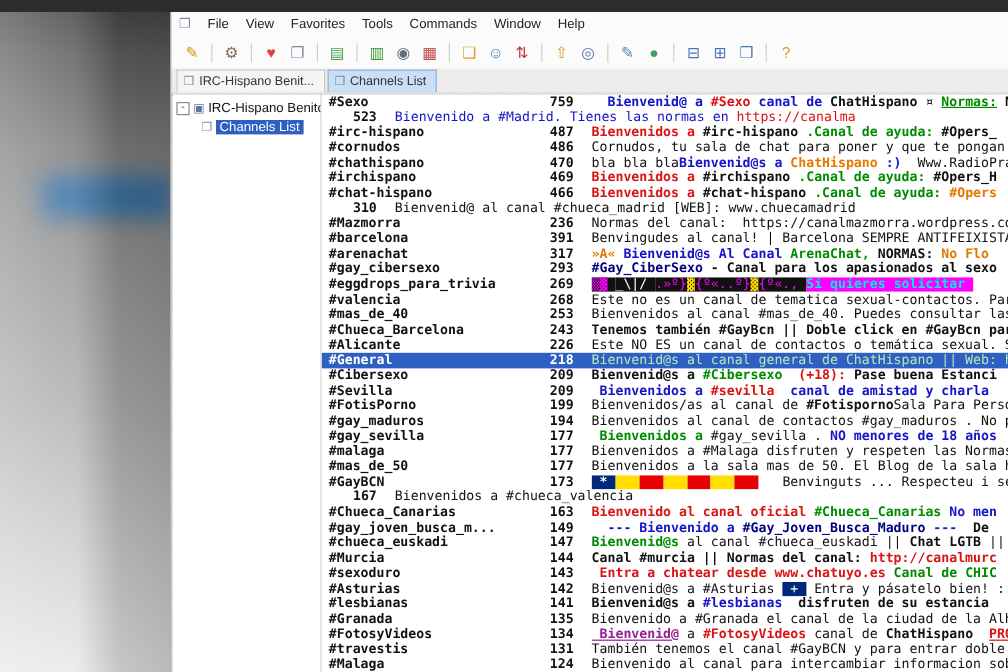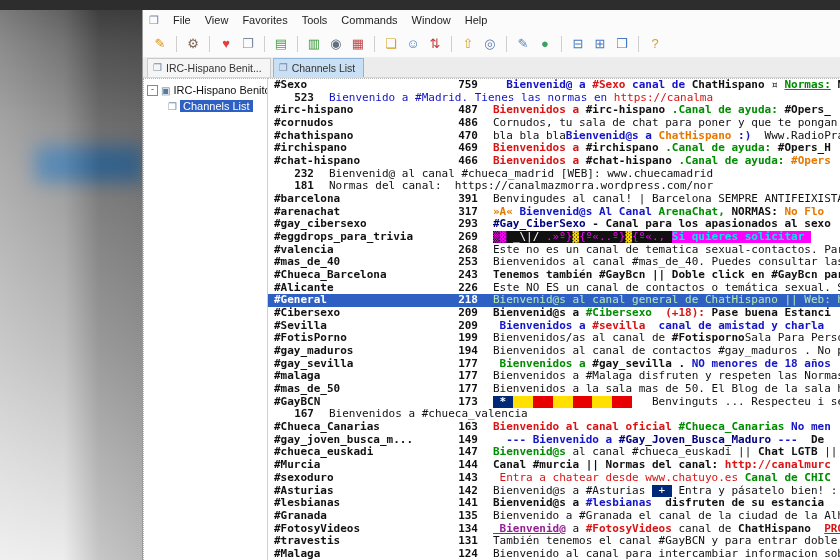--- a/index.html
+++ b/index.html
@@ -135,45 +135,45 @@
       </div>
     </div>
     <div class="listpane" id="rows">
         <div class="row"><span class="cname">#Sexo</span><span class="ccount">759</span><span class="ctopic"><span style="color: rgb(20, 20, 200); font-weight: bold;">  Bienvenid@ a </span><span style="color: rgb(216, 20, 20); font-weight: bold;">#Sexo</span><span style="color: rgb(20, 20, 200); font-weight: bold;"> canal de </span><span style="color: rgb(17, 17, 17); font-weight: bold;">ChatHispano</span><span style="color: rgb(17, 17, 17);"> ¤ </span><span style="color: rgb(0, 140, 0); font-weight: bold; text-decoration: underline;">Normas:</span><span style="color: rgb(17, 17, 17); font-weight: bold;"> N</span></span></div>
         <div class="row"><span class="ccount">523</span><span class="ctopic"><span style="color: rgb(20, 20, 200);">Bienvenido a #Madrid. Tienes las normas en </span><span style="color: rgb(216, 20, 20);">https://canalma</span></span></div>
         <div class="row"><span class="cname">#irc-hispano</span><span class="ccount">487</span><span class="ctopic"><span style="color: rgb(216, 20, 20); font-weight: bold;">Bienvenidos a </span><span style="color: rgb(17, 17, 17); font-weight: bold;">#irc-hispano </span><span style="color: rgb(0, 140, 0); font-weight: bold;">.Canal de ayuda: </span><span style="color: rgb(17, 17, 17); font-weight: bold;">#Opers_</span></span></div>
         <div class="row"><span class="cname">#cornudos</span><span class="ccount">486</span><span class="ctopic"><span style="color: rgb(17, 17, 17);">Cornudos, tu sala de chat para poner y que te pongan los c</span></span></div>
         <div class="row"><span class="cname">#chathispano</span><span class="ccount">470</span><span class="ctopic"><span style="color: rgb(17, 17, 17);">bla bla bla</span><span style="color: rgb(20, 20, 200); font-weight: bold;">Bienvenid@s a </span><span style="color: rgb(230, 120, 0); font-weight: bold;">ChatHispano</span><span style="color: rgb(20, 20, 200); font-weight: bold;"> :) </span><span style="color: rgb(17, 17, 17);"> Www.RadioPra</span></span></div>
         <div class="row"><span class="cname">#irchispano</span><span class="ccount">469</span><span class="ctopic"><span style="color: rgb(216, 20, 20); font-weight: bold;">Bienvenidos a </span><span style="color: rgb(17, 17, 17); font-weight: bold;">#irchispano </span><span style="color: rgb(0, 140, 0); font-weight: bold;">.Canal de ayuda: </span><span style="color: rgb(17, 17, 17); font-weight: bold;">#Opers_H</span></span></div>
         <div class="row"><span class="cname">#chat-hispano</span><span class="ccount">466</span><span class="ctopic"><span style="color: rgb(216, 20, 20); font-weight: bold;">Bienvenidos a </span><span style="color: rgb(17, 17, 17); font-weight: bold;">#chat-hispano </span><span style="color: rgb(0, 140, 0); font-weight: bold;">.Canal de ayuda: </span><span style="color: rgb(230, 120, 0); font-weight: bold;">#Opers</span></span></div>
-        <div class="row"><span class="ccount">232</span><span class="ctopic"><span style="color: rgb(17, 17, 17);">Bienvenid@ al canal #chueca_madrid [WEB]: www.chuecamadrid</span></span></div>
-        <div class="row"><span class="ccount">181</span><span class="ctopic"><span style="color: rgb(17, 17, 17);">Normas del canal:  https://canalmazmorra.wordpress.com/nor</span></span></div>
+        <div class="row"><span class="ccount">310</span><span class="ctopic"><span style="color: rgb(17, 17, 17);">Bienvenid@ al canal #chueca_madrid [WEB]: www.chuecamadrid</span></span></div>
+        <div class="row"><span class="cname">#Mazmorra</span><span class="ccount">236</span><span class="ctopic"><span style="color: rgb(17, 17, 17);">Normas del canal:  https://canalmazmorra.wordpress.com/nor</span></span></div>
         <div class="row"><span class="cname">#barcelona</span><span class="ccount">391</span><span class="ctopic"><span style="color: rgb(17, 17, 17);">Benvingudes al canal! | Barcelona SEMPRE ANTIFEIXISTA! | W</span></span></div>
         <div class="row"><span class="cname">#arenachat</span><span class="ccount">317</span><span class="ctopic"><span style="color: rgb(230, 120, 0); font-weight: bold;">»A« </span><span style="color: rgb(20, 20, 200); font-weight: bold;">Bienvenid@s Al Canal </span><span style="color: rgb(0, 140, 0); font-weight: bold;">ArenaChat, </span><span style="color: rgb(17, 17, 17); font-weight: bold;">NORMAS: </span><span style="color: rgb(230, 120, 0); font-weight: bold;">No Flo</span></span></div>
         <div class="row"><span class="cname">#gay_cibersexo</span><span class="ccount">293</span><span class="ctopic"><span style="color: rgb(0, 0, 127); font-weight: bold;">#Gay_CiberSexo </span><span style="color: rgb(17, 17, 17); font-weight: bold;">- Canal para los apasionados al sexo</span></span></div>
         <div class="row"><span class="cname">#eggdrops_para_trivia</span><span class="ccount">269</span><span class="ctopic"><span style="color: rgb(255, 0, 255); background: rgb(17, 17, 17);">▒▓ </span><span style="color: rgb(255, 255, 255); background: rgb(17, 17, 17);">_\|/ </span><span style="color: rgb(255, 0, 255); background: rgb(17, 17, 17);">.»º}</span><span style="color: rgb(255, 216, 0); background: rgb(17, 17, 17);">▓</span><span style="color: rgb(255, 0, 255); background: rgb(17, 17, 17);">{º«..º}</span><span style="color: rgb(255, 216, 0); background: rgb(17, 17, 17);">▓</span><span style="color: rgb(255, 0, 255); background: rgb(17, 17, 17);">{º«., </span><span style="color: rgb(0, 232, 232); background: rgb(255, 0, 255); font-weight: bold;">Si quieres solicitar </span></span></div>
         <div class="row"><span class="cname">#valencia</span><span class="ccount">268</span><span class="ctopic"><span style="color: rgb(17, 17, 17);">Este no es un canal de tematica sexual-contactos. Para dud</span></span></div>
         <div class="row"><span class="cname">#mas_de_40</span><span class="ccount">253</span><span class="ctopic"><span style="color: rgb(17, 17, 17);">Bienvenidos al canal #mas_de_40. Puedes consultar las norm</span></span></div>
         <div class="row"><span class="cname">#Chueca_Barcelona</span><span class="ccount">243</span><span class="ctopic"><span style="color: rgb(17, 17, 17); font-weight: bold;">Tenemos también #GayBcn || Doble click en #GayBcn par</span></span></div>
         <div class="row"><span class="cname">#Alicante</span><span class="ccount">226</span><span class="ctopic"><span style="color: rgb(17, 17, 17);">Este NO ES un canal de contactos o temática sexual. Si tie</span></span></div>
         <div class="row sel" style="background: rgb(46, 95, 194);"><span class="cname">#General</span><span class="ccount">218</span><span class="ctopic"><span style="color: rgb(182, 232, 182);">Bienvenid@s al canal general de ChatHispano || Web: https:</span></span></div>
         <div class="row"><span class="cname">#Cibersexo</span><span class="ccount">209</span><span class="ctopic"><span style="color: rgb(17, 17, 17); font-weight: bold;">Bienvenid@s a </span><span style="color: rgb(0, 140, 0); font-weight: bold;">#Cibersexo </span><span style="color: rgb(216, 20, 20); font-weight: bold;"> (+18): </span><span style="color: rgb(17, 17, 17); font-weight: bold;">Pase buena Estanci</span></span></div>
         <div class="row"><span class="cname">#Sevilla</span><span class="ccount">209</span><span class="ctopic"><span style="color: rgb(20, 20, 200); font-weight: bold;"> Bienvenidos a </span><span style="color: rgb(216, 20, 20); font-weight: bold;">#sevilla </span><span style="color: rgb(20, 20, 200); font-weight: bold;"> canal de amistad y charla </span></span></div>
         <div class="row"><span class="cname">#FotisPorno</span><span class="ccount">199</span><span class="ctopic"><span style="color: rgb(17, 17, 17);">Bienvenidos/as al canal de </span><span style="color: rgb(17, 17, 17); font-weight: bold;">#Fotisporno</span><span style="color: rgb(17, 17, 17);">Sala Para Personas</span></span></div>
         <div class="row"><span class="cname">#gay_maduros</span><span class="ccount">194</span><span class="ctopic"><span style="color: rgb(17, 17, 17);">Bienvenidos al canal de contactos #gay_maduros . No pornog</span></span></div>
-        <div class="row"><span class="cname">#gay_sevilla</span><span class="ccount">177</span><span class="ctopic"><span style="color: rgb(0, 140, 0); font-weight: bold;"> Bienvenidos a </span><span style="color: rgb(17, 17, 17); font-weight: bold;">#gay_sevilla . </span><span style="color: rgb(20, 20, 200); font-weight: bold;">NO menores de 18 años</span></span></div>
+        <div class="row"><span class="cname">#gay_sevilla</span><span class="ccount">177</span><span class="ctopic"><span style="color: rgb(0, 140, 0); font-weight: bold;"> Bienvenidos a </span><span style="color: rgb(17, 17, 17); font-weight: normal;">#gay_sevilla . </span><span style="color: rgb(20, 20, 200); font-weight: bold;">NO menores de 18 años</span></span></div>
         <div class="row"><span class="cname">#malaga</span><span class="ccount">177</span><span class="ctopic"><span style="color: rgb(17, 17, 17);">Bienvenidos a #Malaga disfruten y respeten las Normas: htt</span></span></div>
         <div class="row"><span class="cname">#mas_de_50</span><span class="ccount">177</span><span class="ctopic"><span style="color: rgb(17, 17, 17);">Bienvenidos a la sala mas de 50. El Blog de la sala https:</span></span></div>
         <div class="row"><span class="cname">#GayBCN</span><span class="ccount">173</span><span class="ctopic"><span style="color: rgb(255, 255, 255); background: rgb(0, 40, 120); font-weight: bold;"> * </span><span style="background: rgb(255, 224, 0);">   </span><span style="background: rgb(232, 0, 0);">   </span><span style="background: rgb(255, 224, 0);">   </span><span style="background: rgb(232, 0, 0);">   </span><span style="background: rgb(255, 224, 0);">   </span><span style="background: rgb(232, 0, 0);">   </span><span style="color: rgb(17, 17, 17);">   Benvinguts ... Respecteu i sereu re</span></span></div>
         <div class="row"><span class="ccount">167</span><span class="ctopic"><span style="color: rgb(17, 17, 17);">Bienvenidos a #chueca_valencia</span></span></div>
         <div class="row"><span class="cname">#Chueca_Canarias</span><span class="ccount">163</span><span class="ctopic"><span style="color: rgb(216, 20, 20); font-weight: bold;">Bienvenido al canal oficial </span><span style="color: rgb(0, 140, 0); font-weight: bold;">#Chueca_Canarias </span><span style="color: rgb(20, 20, 200); font-weight: bold;">No men</span></span></div>
         <div class="row"><span class="cname">#gay_joven_busca_m...</span><span class="ccount">149</span><span class="ctopic"><span style="color: rgb(20, 20, 200); font-weight: bold;">  --- Bienvenido a </span><span style="color: rgb(0, 0, 127); font-weight: bold;">#Gay_Joven_Busca_Maduro</span><span style="color: rgb(20, 20, 200); font-weight: bold;"> ---  </span><span style="color: rgb(17, 17, 17); font-weight: bold;">De</span></span></div>
         <div class="row"><span class="cname">#chueca_euskadi</span><span class="ccount">147</span><span class="ctopic"><span style="color: rgb(0, 140, 0); font-weight: bold;">Bienvenid@s </span><span style="color: rgb(17, 17, 17);">al canal #chueca_euskadi || </span><span style="color: rgb(17, 17, 17); font-weight: bold;">Chat LGTB </span><span style="color: rgb(17, 17, 17);">|| </span></span></div>
         <div class="row"><span class="cname">#Murcia</span><span class="ccount">144</span><span class="ctopic"><span style="color: rgb(17, 17, 17); font-weight: bold;">Canal #murcia || Normas del canal: </span><span style="color: rgb(216, 20, 20); font-weight: bold;">http://canalmurc</span></span></div>
-        <div class="row"><span class="cname">#sexoduro</span><span class="ccount">143</span><span class="ctopic"><span style="color: rgb(216, 20, 20); font-weight: normal;"> Entra a chatear desde www.chatuyo.es </span><span style="color: rgb(0, 140, 0); font-weight: bold;">Canal de CHIC</span></span></div>
+        <div class="row"><span class="cname">#sexoduro</span><span class="ccount">143</span><span class="ctopic"><span style="color: rgb(216, 20, 20); font-weight: bold;"> Entra a chatear desde www.chatuyo.es </span><span style="color: rgb(0, 140, 0); font-weight: bold;">Canal de CHIC</span></span></div>
         <div class="row"><span class="cname">#Asturias</span><span class="ccount">142</span><span class="ctopic"><span style="color: rgb(17, 17, 17);">Bienvenid@s a #Asturias </span><span style="color: rgb(255, 255, 255); background: rgb(0, 40, 120);"> + </span><span style="color: rgb(17, 17, 17);"> Entra y pásatelo bien! :: Cons</span></span></div>
         <div class="row"><span class="cname">#lesbianas</span><span class="ccount">141</span><span class="ctopic"><span style="color: rgb(17, 17, 17); font-weight: bold;">Bienvenid@s a </span><span style="color: rgb(20, 20, 200); font-weight: bold;">#lesbianas </span><span style="color: rgb(17, 17, 17); font-weight: bold;"> disfruten de su estancia </span></span></div>
         <div class="row"><span class="cname">#Granada</span><span class="ccount">135</span><span class="ctopic"><span style="color: rgb(17, 17, 17);">Bienvenido a #Granada el canal de la ciudad de la Alhambra</span></span></div>
         <div class="row"><span class="cname">#FotosyVideos</span><span class="ccount">134</span><span class="ctopic"><span style="color: rgb(148, 32, 148); font-weight: bold; text-decoration: underline;"> Bienvenid@</span><span style="color: rgb(17, 17, 17);"> a </span><span style="color: rgb(216, 20, 20); font-weight: bold;">#FotosyVideos</span><span style="color: rgb(17, 17, 17);"> canal de </span><span style="color: rgb(17, 17, 17); font-weight: bold;">ChatHispano  </span><span style="color: rgb(216, 20, 20); font-weight: bold; text-decoration: underline;">PROH</span></span></div>
         <div class="row"><span class="cname">#travestis</span><span class="ccount">131</span><span class="ctopic"><span style="color: rgb(17, 17, 17);">También tenemos el canal #GayBCN y para entrar doble click</span></span></div>
         <div class="row"><span class="cname">#Malaga</span><span class="ccount">124</span><span class="ctopic"><span style="color: rgb(17, 17, 17);">Bienvenido al canal para intercambiar informacion sobre nu</span></span></div>
       </div>
   </div>
 
 </div>

